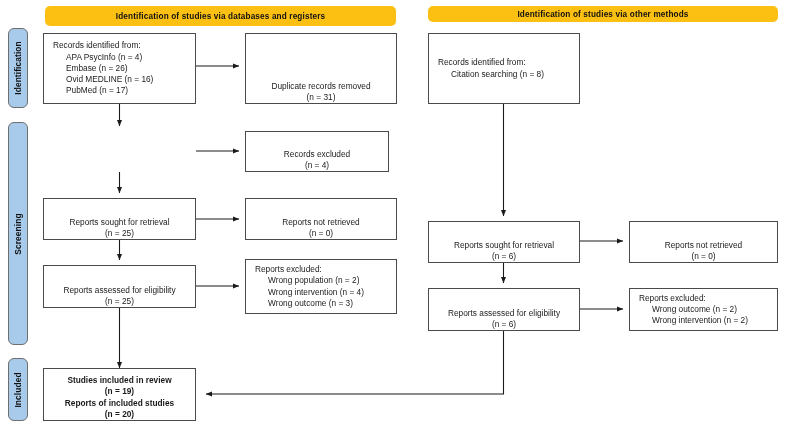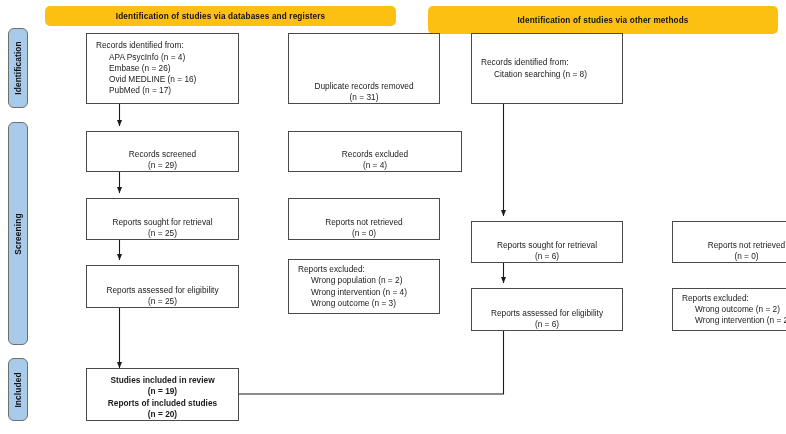--- a/index.html
+++ b/index.html
@@ -61,21 +61,20 @@
     position: absolute;
     background: #ffffff;
     border: 1.2px solid #4a4a4a;
     box-sizing: border-box;
     display: flex;
     flex-direction: column;
     justify-content: center;
     font-size: 8.3px;
     line-height: 11.2px;
     color: #1a1a1a;
-    margin-left: 43px;
   }
   .node.center {
     align-items: center;
     text-align: center;
     justify-content: flex-end;
   }
   .node.left {
     align-items: flex-start;
     text-align: left;
     padding-left: 9px;
@@ -134,43 +133,39 @@
   <div class="stage-tab" style="left:8px; top:122px; width:20px; height:223px;">
     <span class="tab-text">Screening</span>
   </div>
   <div class="stage-tab" style="left:8px; top:358px; width:20px; height:63px;">
     <span class="tab-text">Included</span>
   </div>
 
   <div class="header-bar" style="left:45px; top:6px; width:351px; height:20px;">
     <span>Identification of studies via databases and registers</span>
   </div>
-  <div class="header-bar" style="left:428px; top:6px; width:350px; height:28px;">
+  <div class="header-bar" style="left:428px; top:6px; width:350px; height:16px;">
     <span>Identification of studies via other methods</span>
   </div>
 
   <div class="node left" style="left:43px; top:33px; width:153px; height:71px;">
     <div class="line">Records identified from:</div>
     <div class="line indent">APA PsycInfo (n = 4)</div>
     <div class="line indent">Embase (n = 26)</div>
     <div class="line indent">Ovid MEDLINE (n = 16)</div>
     <div class="line indent">PubMed (n = 17)</div>
   </div>
 
   <div class="node center" style="left:245px; top:33px; width:152px; height:71px;">
     <div class="line">Duplicate records removed</div>
     <div class="line">(n = 31)</div>
   </div>
 
-  <div class="node center" style="left:43px; top:131px; width:153px; height:41px;">
-    <div class="line">Records screened</div>
-    <div class="line">(n = 29)</div>
-  </div>
-
-  <div class="node center" style="left:245px; top:131px; width:174px; height:41px;">
+
+  <div class="node center" style="left:245px; top:131px; width:144px; height:41px;">
     <div class="line">Records excluded</div>
     <div class="line">(n = 4)</div>
   </div>
 
   <div class="node center" style="left:43px; top:198px; width:153px; height:42px;">
     <div class="line">Reports sought for retrieval</div>
     <div class="line">(n = 25)</div>
   </div>
 
   <div class="node center" style="left:245px; top:198px; width:152px; height:42px;">

